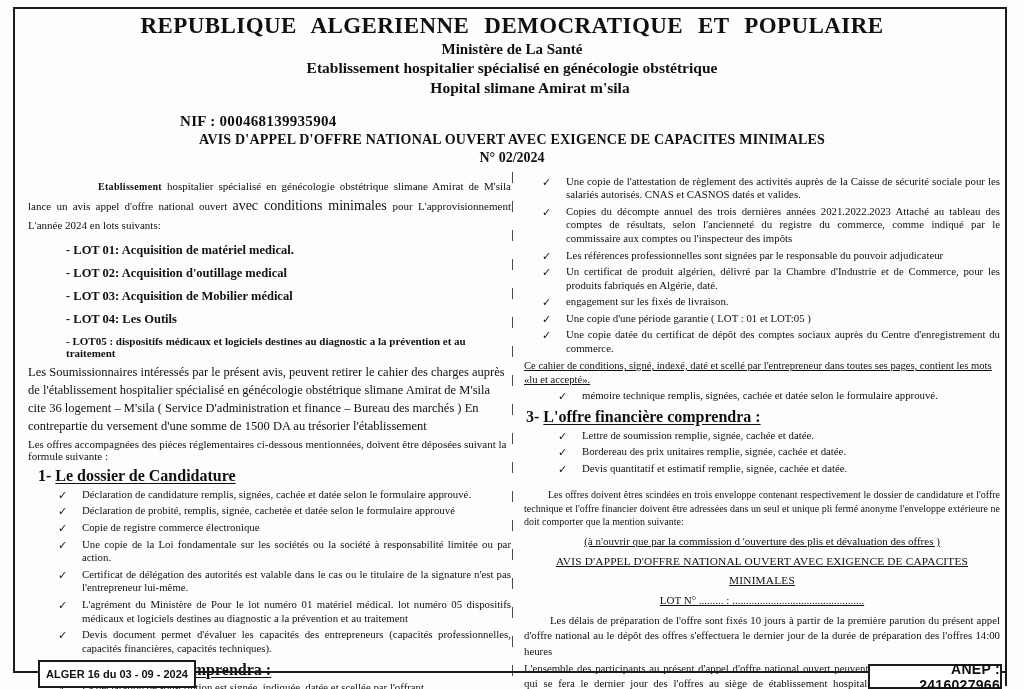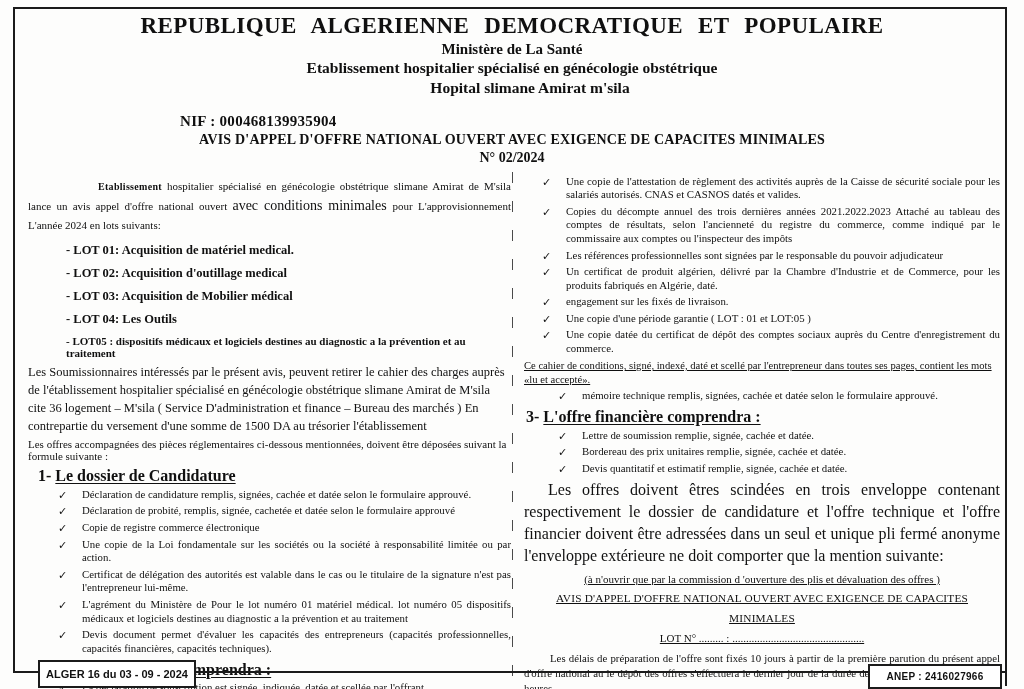--- a/index.html
+++ b/index.html
@@ -48,32 +48,32 @@
 
   ul.checks { list-style:none; margin:1px 0 0 0; padding:0 0 0 30px; }
   .col-right ul.checks { padding-left:18px; }
   .col-right ul.checks.indent { padding-left:34px; }
   ul.checks li { display:grid; grid-template-columns:24px 1fr; column-gap:0;
                  font-size:10.8px; line-height:1.28; margin:2.5px 0; text-align:justify; }
   ul.checks .ck { font-size:11px; }
 
   .cahier   { font-size:10.6px; line-height:1.3; margin-top:3px;text-decoration:underline; }
   .memoire-wrap { margin-top:1px; }
-  .envelope { font-size:16px; line-height:1.38; text-align:justify; text-indent:24px; margin-top:3px; }
+  .envelope { font-size:10px; line-height:1.38; text-align:justify; text-indent:24px; margin-top:12px; }
   .mention  { text-align:center; font-size:11px; line-height:1.75; margin-top:3px;text-decoration:underline; }
   .mention .avis2 { font-size:11.3px; letter-spacing:.2px; }
   .delais   { font-size:10.8px; line-height:1.4; text-align:justify; text-indent:26px; margin-top:3px; }
   .ouverture{ font-size:10.8px; line-height:1.4; text-align:justify; margin-top:2px; }
 
   
   .fbox { position:absolute; background:#fff; border:2px solid #1b1b1b;
           font-family:"Liberation Sans", sans-serif; font-weight:bold;
           display:flex; align-items:center; justify-content:center;text-align:right; }
   .date-box { left:38px;  top:660px; width:154px; height:24px; font-size:11px; }
-  .anep-box { left:868px; top:664px; width:130px; height:21px; font-size:10px; letter-spacing:.3px; }
+  .anep-box { left:868px; top:664px; width:130px; height:21px; font-size:14px; letter-spacing:.3px; }
 </style>
 </head>
 <body>
 
 <div class="page">
   <div class="frame"></div>
 
   <div class="hdr">
     <div class="l1">REPUBLIQUE  ALGERIENNE  DEMOCRATIQUE  ET  POPULAIRE</div>
     <div class="l2">Ministère de La  Santé</div>

